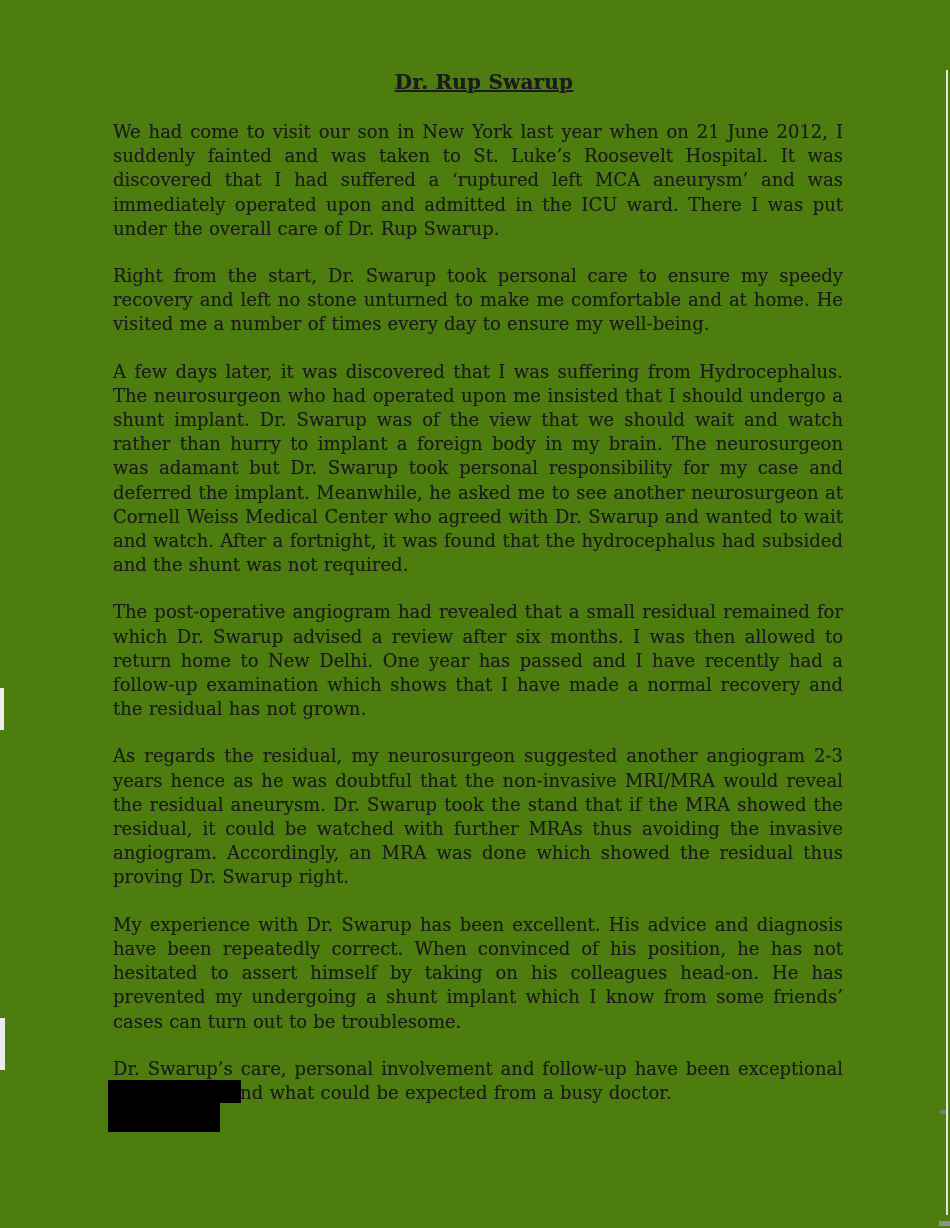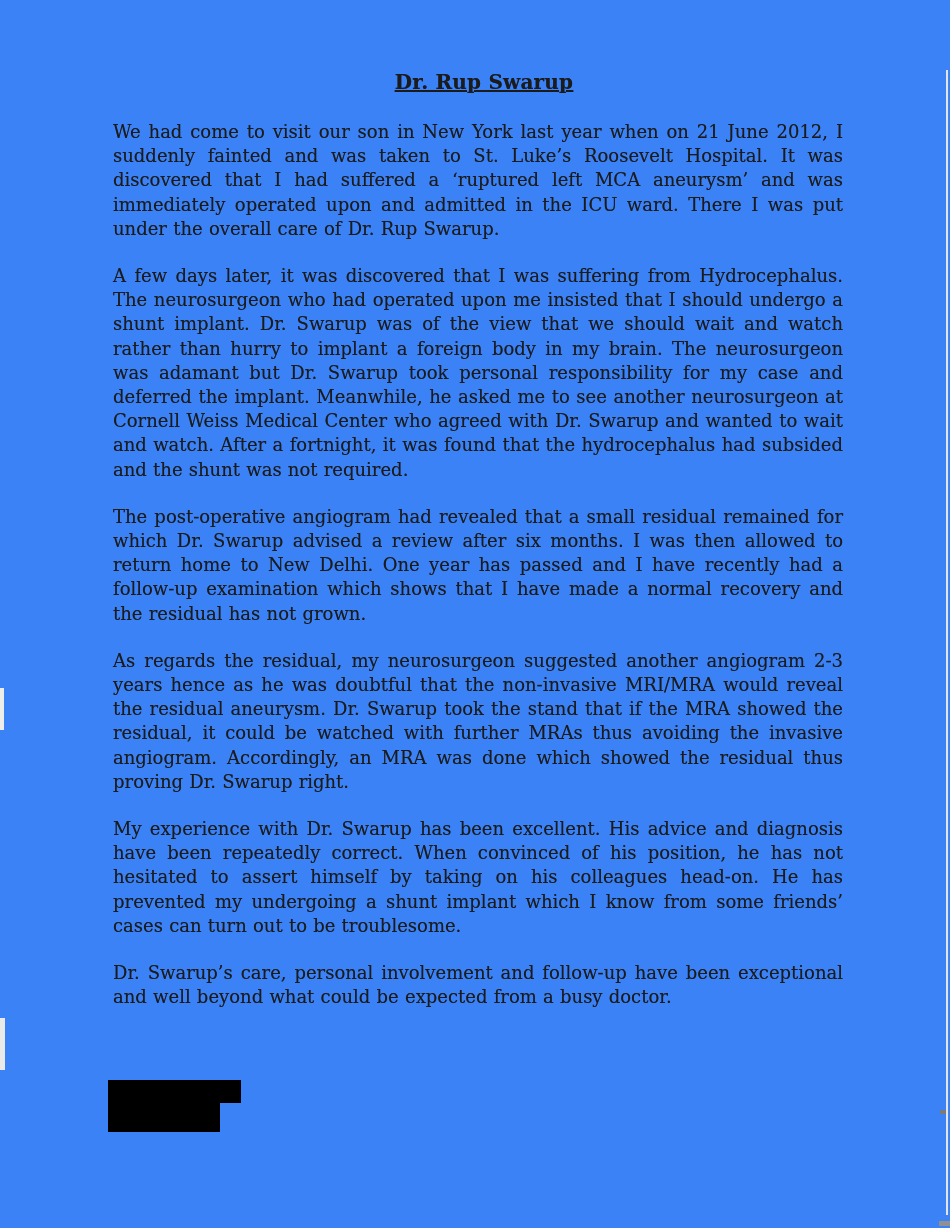--- a/index.html
+++ b/index.html
@@ -4,21 +4,21 @@
 <style>
   html, body {
     margin: 0;
     padding: 0;
     background: #ffffff;
   }
   .page {
     position: relative;
     width: 950px;
     height: 1228px;
-    background: #3b82f6;
+    background: #4d7c0f;
     overflow: hidden;
     font-family: "DejaVu Serif", "Liberation Serif", serif;
     color: #1b1b1b;
   }
   .content {
     position: absolute;
     left: 113px;
     top: 70px;
     width: 742px;
   }
@@ -94,20 +94,21 @@
 </head>
 <body>
 
 <div class="page">
 
   <div class="content">
     <h1 class="doc-title">Dr. Rup Swarup</h1>
 
     <p class="para">We had come to visit our son in New York last year when on 21 June 2012, I suddenly fainted and was taken to St. Luke’s Roosevelt Hospital. It was discovered that I had suffered a ‘ruptured left MCA aneurysm’ and was immediately operated upon and admitted in the ICU ward. There I was put under the overall care of Dr. Rup Swarup.</p>
 
+    <p class="para">Right from the start, Dr. Swarup took personal care to ensure my speedy recovery and left no stone unturned to make me comfortable and at home. He visited me a number of times every day to ensure my well-being.</p>
 
     <p class="para">A few days later, it was discovered that I was suffering from Hydrocephalus. The neurosurgeon who had operated upon me insisted that I should undergo a shunt implant. Dr. Swarup was of the view that we should wait and watch rather than hurry to implant a foreign body in my brain. The neurosurgeon was adamant but Dr. Swarup took personal responsibility for my case and deferred the implant. Meanwhile, he asked me to see another neurosurgeon at Cornell Weiss Medical Center who agreed with Dr. Swarup and wanted to wait and watch. After a fortnight, it was found that the hydrocephalus had subsided and the shunt was not required.</p>
 
     <p class="para">The post-operative angiogram had revealed that a small residual remained for which Dr. Swarup advised a review after six months. I was then allowed to return home to New Delhi. One year has passed and I have recently had a follow-up examination which shows that I have made a normal recovery and the residual has not grown.</p>
 
     <p class="para">As regards the residual, my neurosurgeon suggested another angiogram 2-3 years hence as he was doubtful that the non-invasive MRI/MRA would reveal the residual aneurysm. Dr. Swarup took the stand that if the MRA showed the residual, it could be watched with further MRAs thus avoiding the invasive angiogram. Accordingly, an MRA was done which showed the residual thus proving Dr. Swarup right.</p>
 
     <p class="para">My experience with Dr. Swarup has been excellent. His advice and diagnosis have been repeatedly correct. When convinced of his position, he has not hesitated to assert himself by taking on his colleagues head-on. He has prevented my undergoing a shunt implant which I know from some friends’ cases can turn out to be troublesome.</p>
 
     <p class="para">Dr. Swarup’s care, personal involvement and follow-up have been exceptional and well beyond what could be expected from a busy doctor.</p>

